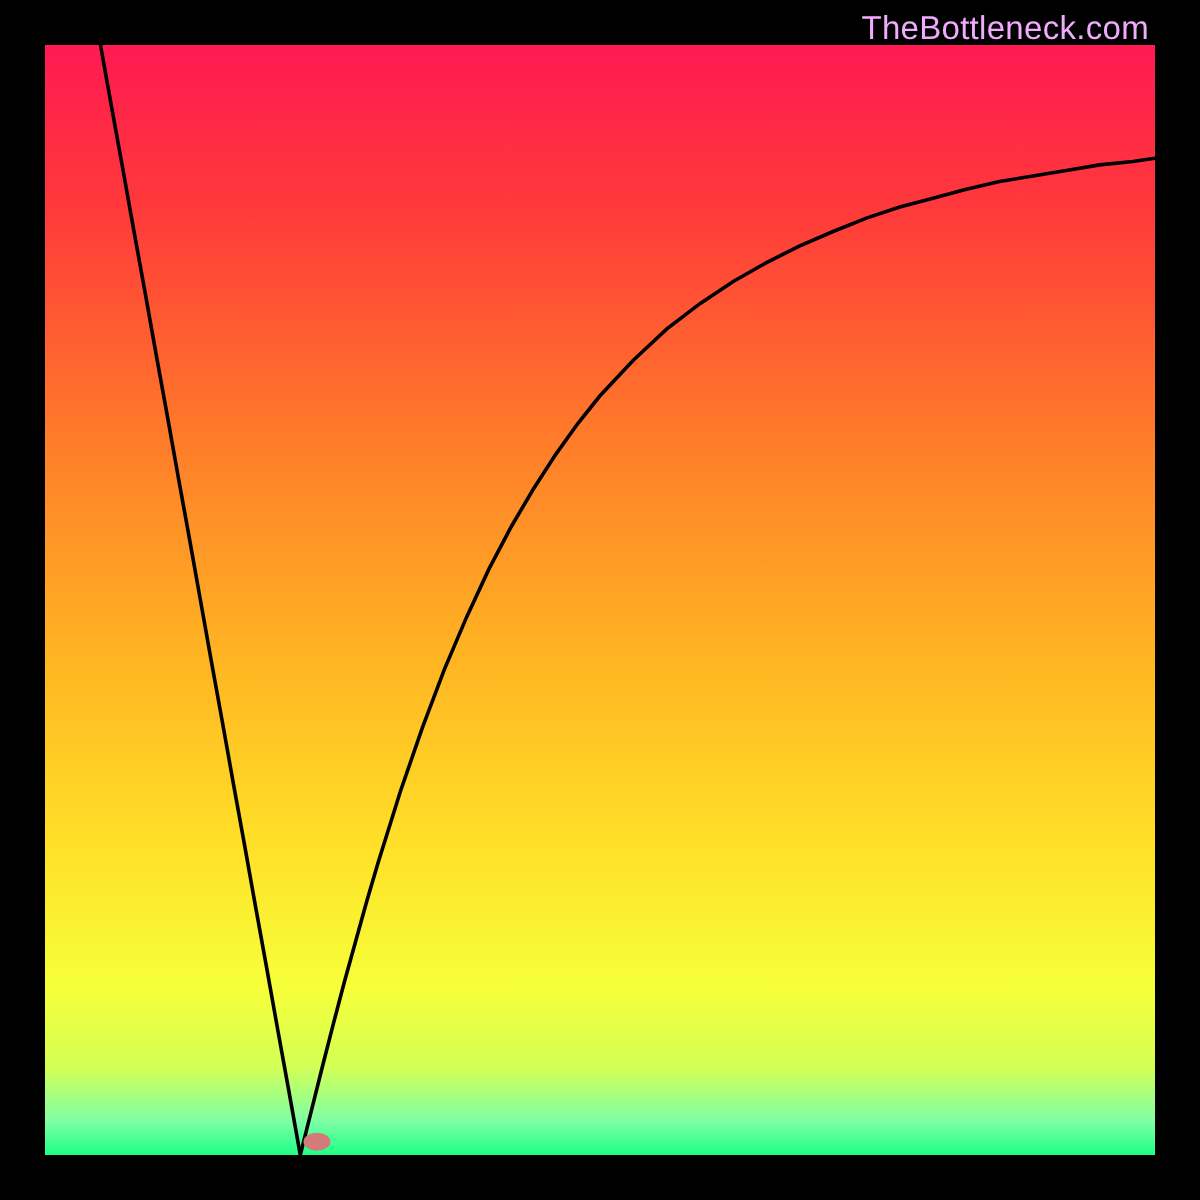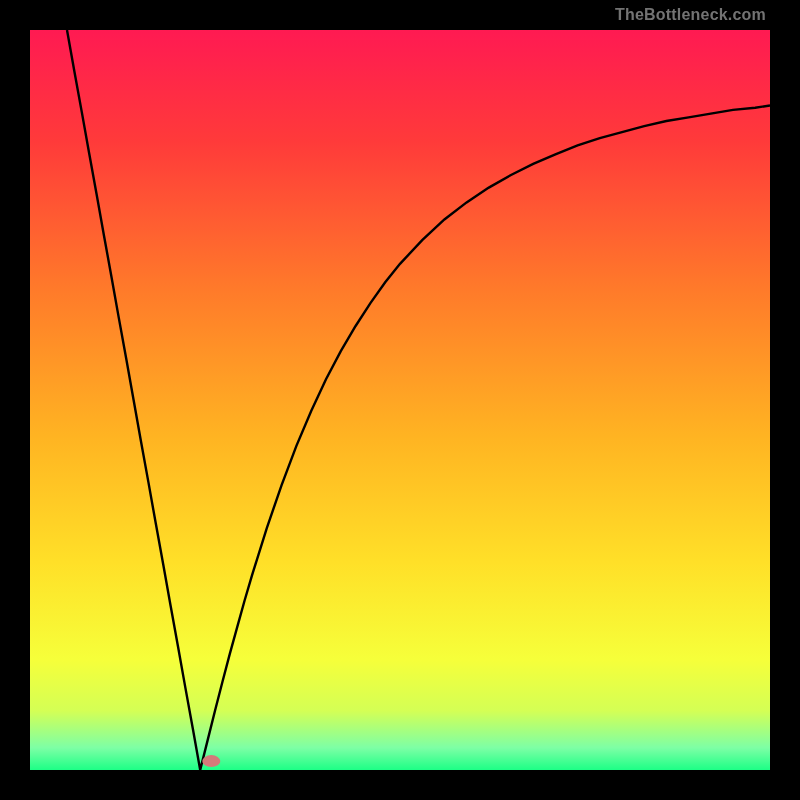--- a/index.html
+++ b/index.html
@@ -23,23 +23,23 @@
     position: absolute;
     left: 0;
     top: 0;
     width: 740px;
     height: 740px;
   }
   .attribution {
     position: absolute;
     top: 6px;
     right: 34px;
-    color: #737373;
-    font-size: 16px;
-    font-weight: 700;
+    color: #f0abfc;
+    font-size: 22px;
+    font-weight: 400;
     letter-spacing: 0.2px;
   }
 </style>
 </head>
 <body>
 
 <div class="attribution">TheBottleneck.com</div>
 
 <div class="frame">
   <svg class="plot-area" id="plot-svg" viewBox="0 0 740 740" preserveAspectRatio="none">

